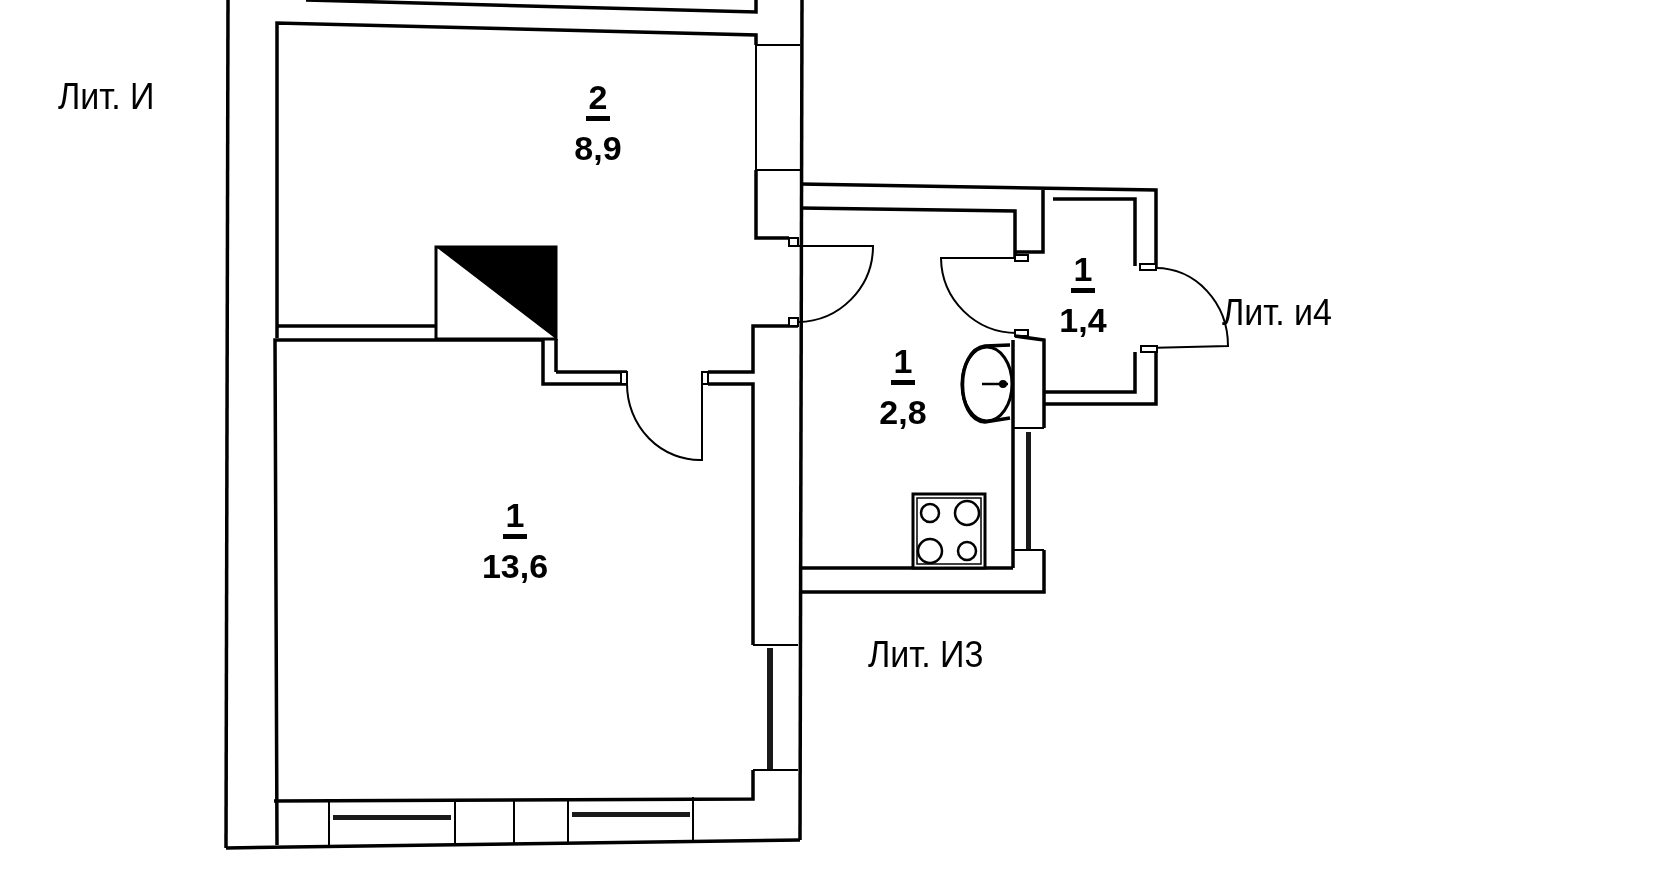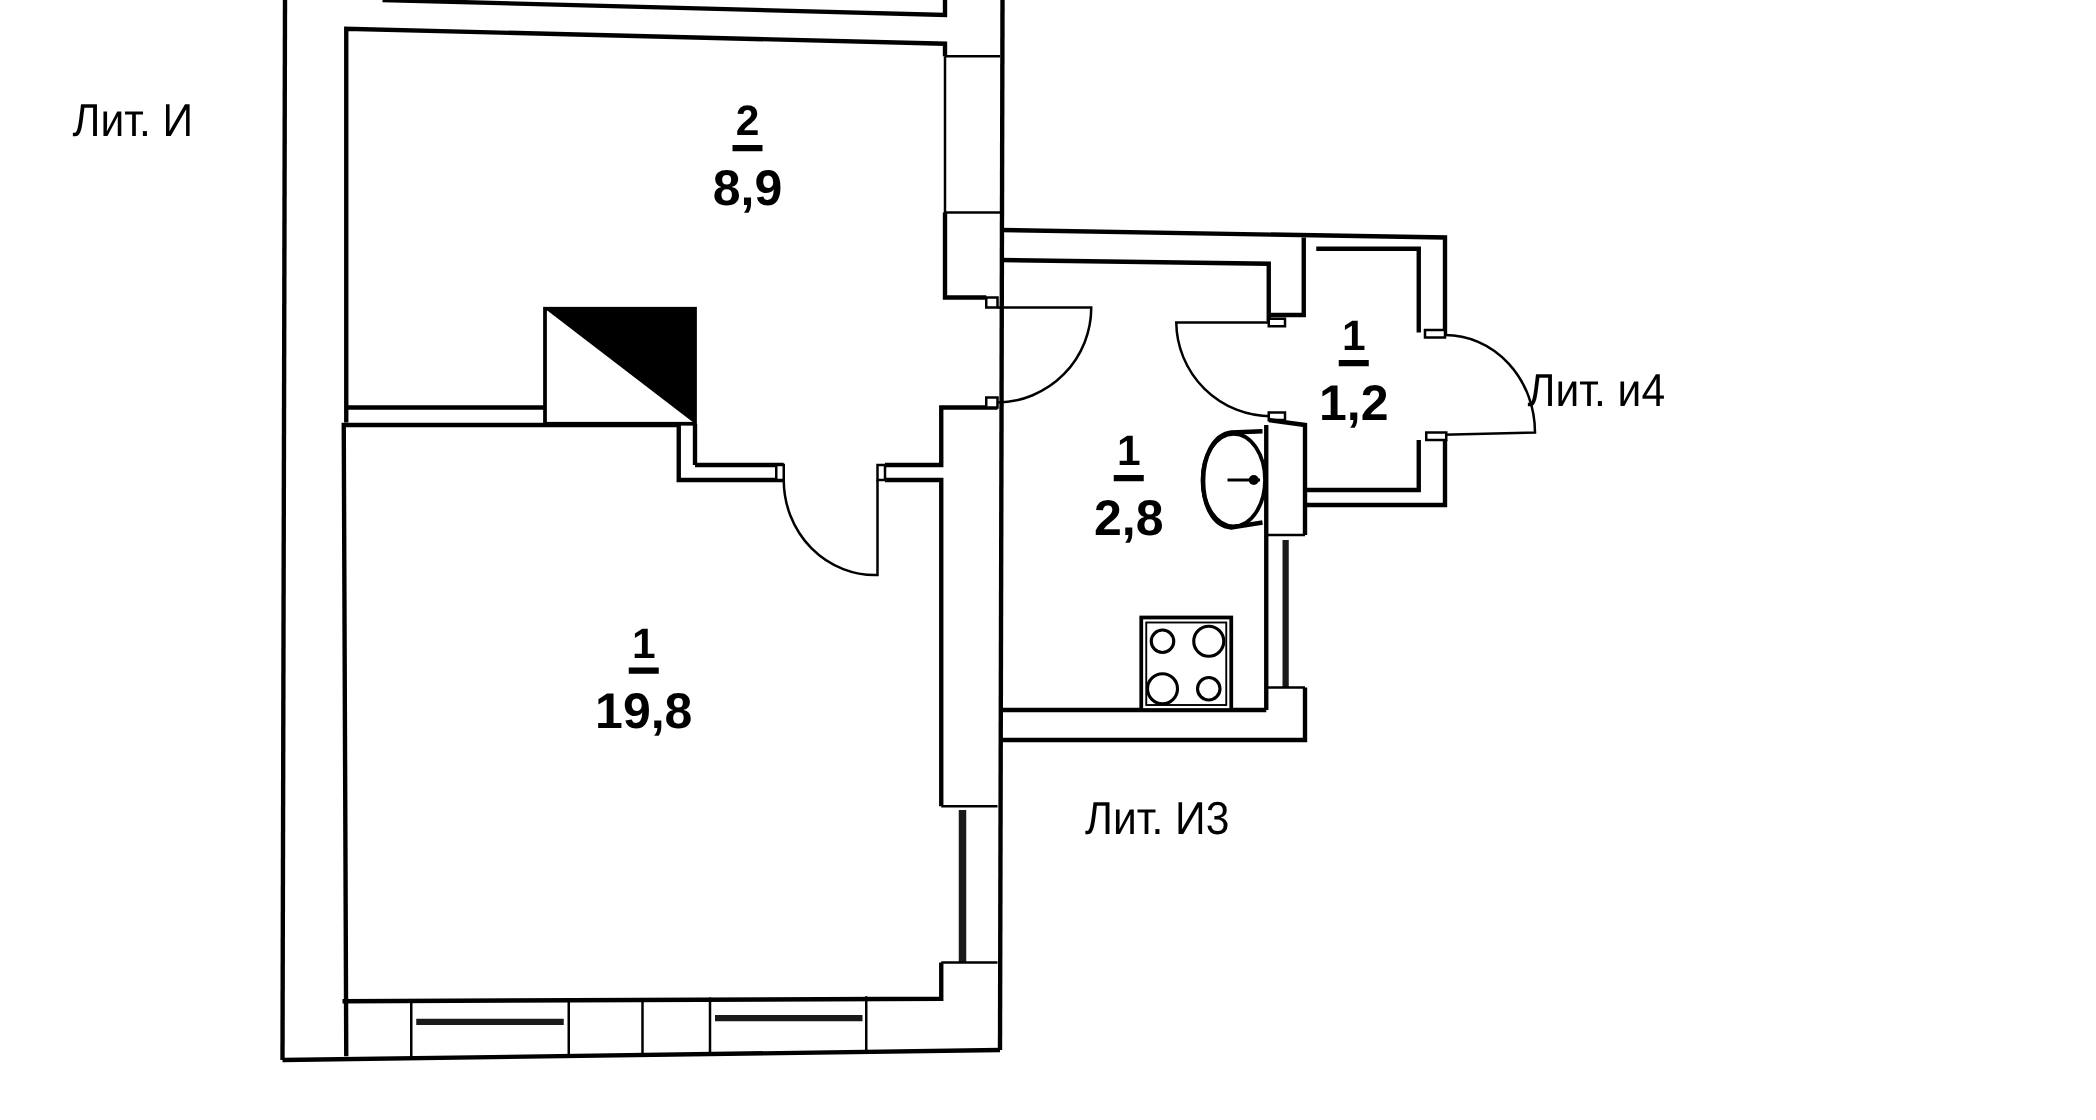--- a/index.html
+++ b/index.html
@@ -8,21 +8,21 @@
   .wall { fill:none; stroke:#000; stroke-width:3.5; stroke-linejoin:miter; }
   .thin { fill:none; stroke:#000; stroke-width:2; }
   .win { fill:#1a1a1a; }
   .label {
     position:absolute; font-family:"Liberation Sans", sans-serif;
     color:#000; white-space:nowrap; line-height:1;
   }
   .lit { font-size:37px; transform:scaleX(0.92); transform-origin:left top; }
   .room { position:absolute; text-align:center; font-family:"Liberation Sans", sans-serif; font-weight:bold; color:#000; line-height:1; }
   .room .num { display:inline-block; font-size:34px; border-bottom:5px solid #000; padding:0 3px 2px; }
-  .room .area { display:block; font-size:40px; margin-top:10px; }
+  .room .area { display:block; font-size:34px; margin-top:10px; }
 </style>
 </head>
 <body>
 
 <svg width="1677" height="896" viewBox="0 0 1677 896" xmlns="http://www.w3.org/2000/svg">
 
   <g>
     <line class="wall" x1="228" y1="0" x2="226" y2="848"></line>
 
     <line class="wall" x1="226" y1="848" x2="800" y2="840"></line>
@@ -113,22 +113,22 @@
 <div class="label lit" style="left:58px; top:78px;">Лит. И</div>
 <div class="label lit" style="left:868px; top:636px;">Лит. И3</div>
 <div class="label lit" style="left:1222px; top:294px;">Лит. и4</div>
 
 <div class="room" style="left:558px; top:80px; width:80px;">
   <span class="num">2</span>
   <span class="area">8,9</span>
 </div>
 <div class="room" style="left:470px; top:498px; width:90px;">
   <span class="num">1</span>
-  <span class="area">19,8</span>
+  <span class="area">13,6</span>
 </div>
 <div class="room" style="left:863px; top:344px; width:80px;">
   <span class="num">1</span>
   <span class="area">2,8</span>
 </div>
 <div class="room" style="left:1043px; top:252px; width:80px;">
   <span class="num">1</span>
-  <span class="area">1,2</span>
+  <span class="area">1,4</span>
 </div>
 
 </body></html>

